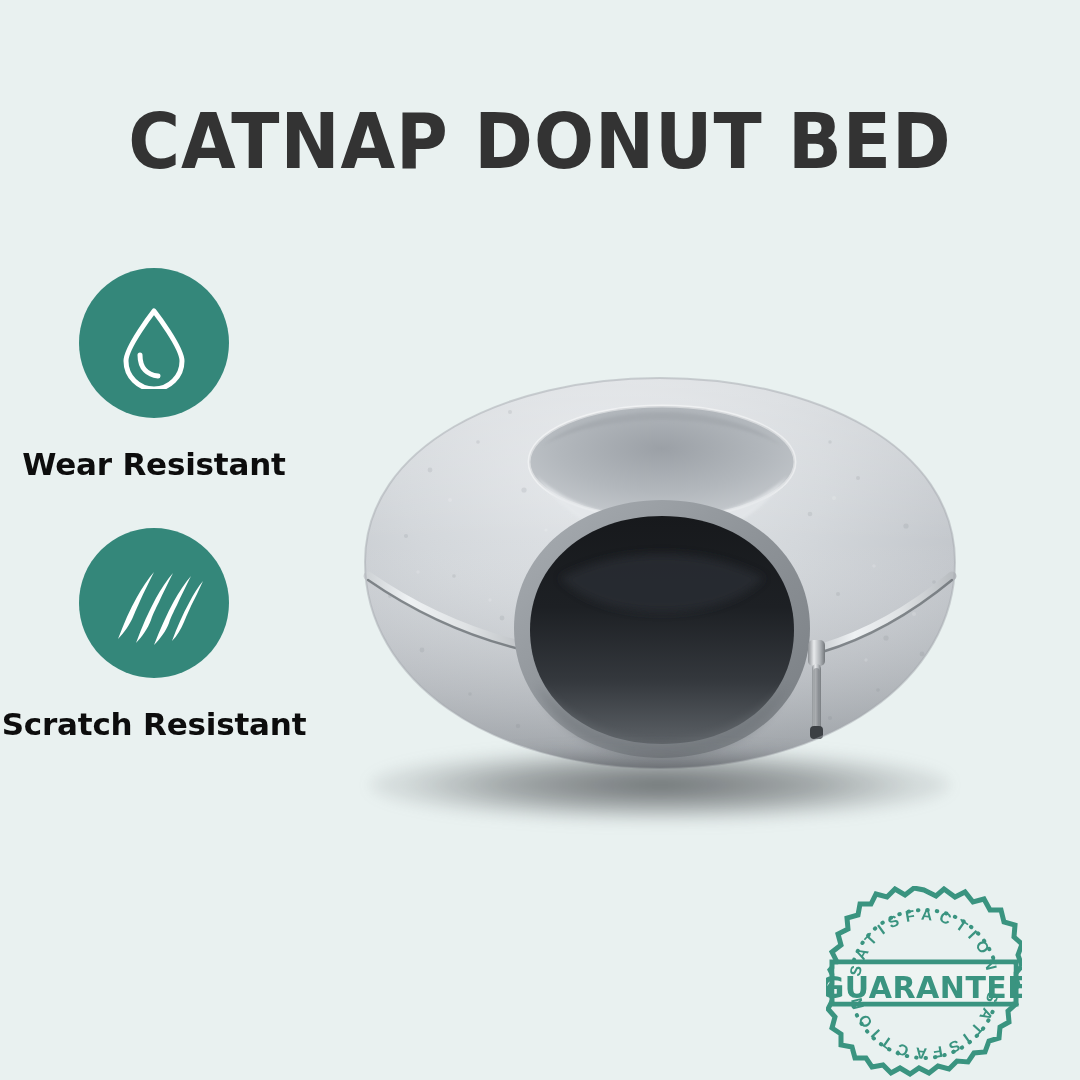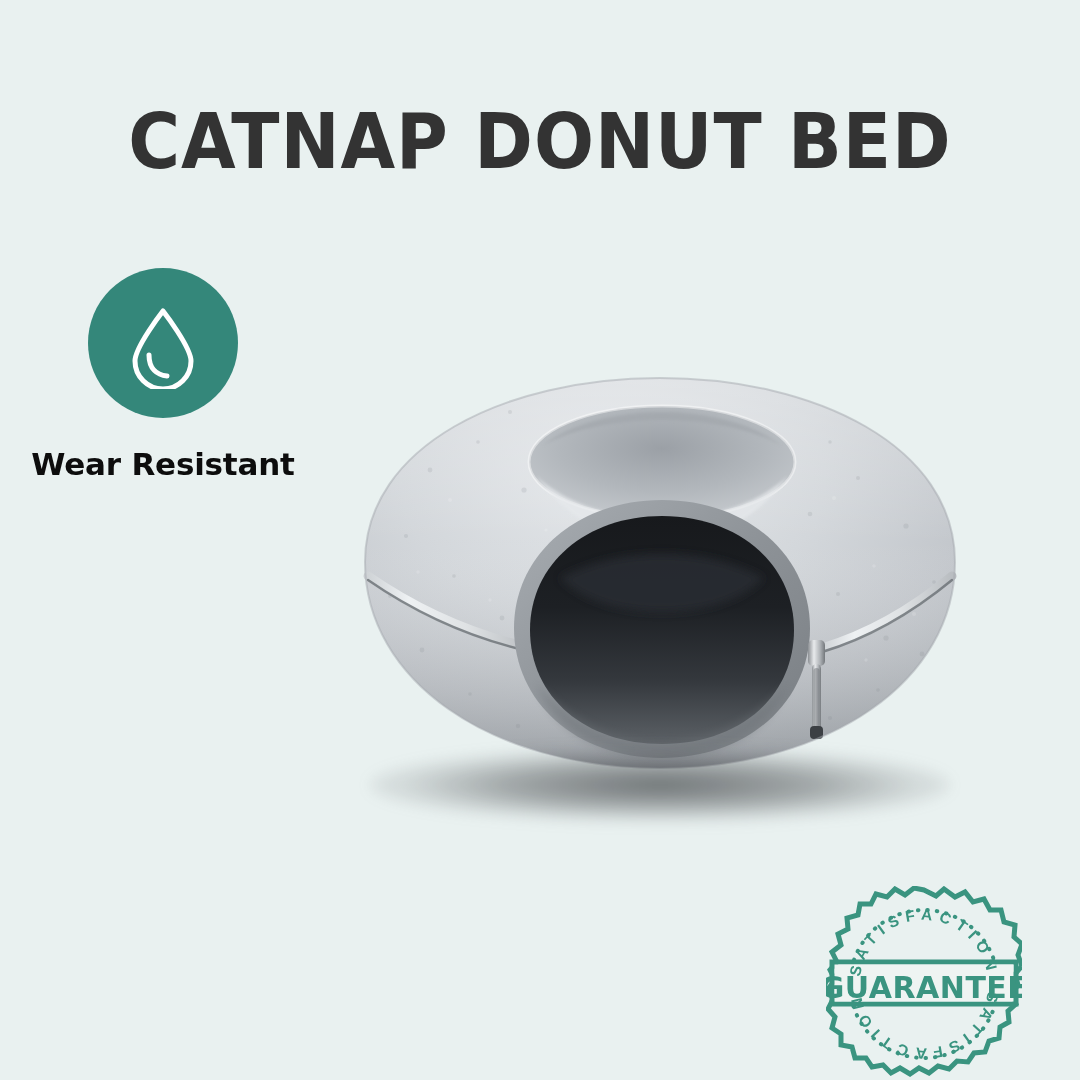--- a/index.html
+++ b/index.html
@@ -20,21 +20,21 @@
     font-size:76px;
     letter-spacing:1px;
     color:#333333;
     transform:scaleX(0.93);
     transform-origin:50% 50%;
     white-space:nowrap;
     line-height:1.0;
   }
 
   
-  .feature{position:absolute;left:63px;width:200px;text-align:center;}
+  .feature{position:absolute;left:54px;width:200px;text-align:center;}
   .feature.f1{top:268px;}
   .feature.f2{top:528px;}
   .feature.f3{top:788px;}
   .badge{
     width:150px;height:150px;border-radius:50%;
     background:#34877a;margin:0 auto;
     display:flex;align-items:center;justify-content:center;
   }
   .badge svg{display:block;}
   .feature .flabel{
@@ -75,20 +75,39 @@
       <span>
         <svg width="92" height="92" viewBox="0 0 92 92">
           <path d="M46 14 C46 14 74 50 74 64 A28 28 0 0 1 18 64 C18 50 46 14 46 14 Z" fill="none" stroke="#ffffff" stroke-width="5" stroke-linecap="round" stroke-linejoin="round"></path>
           <path d="M32 58 C32 72 40 78 50 79" fill="none" stroke="#ffffff" stroke-width="5" stroke-linecap="round"></path>
         </svg>
       </span>
     </div>
     <div class="flabel">Wear Resistant</div>
   </div>
 
+  <div class="feature f2">
+    <div class="badge">
+      <span>
+        <svg width="100" height="100" viewBox="0 0 100 100">
+          <g fill="#ffffff">
+            <path d="M14 86 C20 70 26 56 33 44 C38 35 44 26 50 19 C45 29 40 39 36 48
+                     C33 55 31 59 29 64 C26 71 20 80 14 86 Z"></path>
+            <path d="M32 90 C38 73 45 58 52 45 C57 36 63 27 69 20 C64 30 59 40 55 49
+                     C51 57 49 61 47 67 C44 75 38 84 32 90 Z"></path>
+            <path d="M50 92 C56 76 63 61 70 48 C75 39 81 30 87 23 C82 33 77 43 73 52
+                     C69 60 67 64 65 70 C62 78 56 86 50 92 Z"></path>
+            <path d="M68 88 C73 74 79 61 85 50 C89 42 94 34 99 28 C95 37 91 45 87 53
+                     C84 60 82 64 80 69 C77 76 73 83 68 88 Z"></path>
+          </g>
+        </svg>
+      </span>
+    </div>
+    <div class="flabel">Scratch Resistant</div>
+  </div>
 
 
   <div class="product">
     <div class="prod-shadow"></div>
     <svg width="700" height="520" viewBox="0 0 700 520">
       <defs>
         <radialGradient id="feltTop" cx="42%" cy="26%" r="78%">
           <stop offset="0%" stop-color="#e4e7ea"></stop>
           <stop offset="46%" stop-color="#d2d6da"></stop>
           <stop offset="78%" stop-color="#c2c6cb"></stop>

